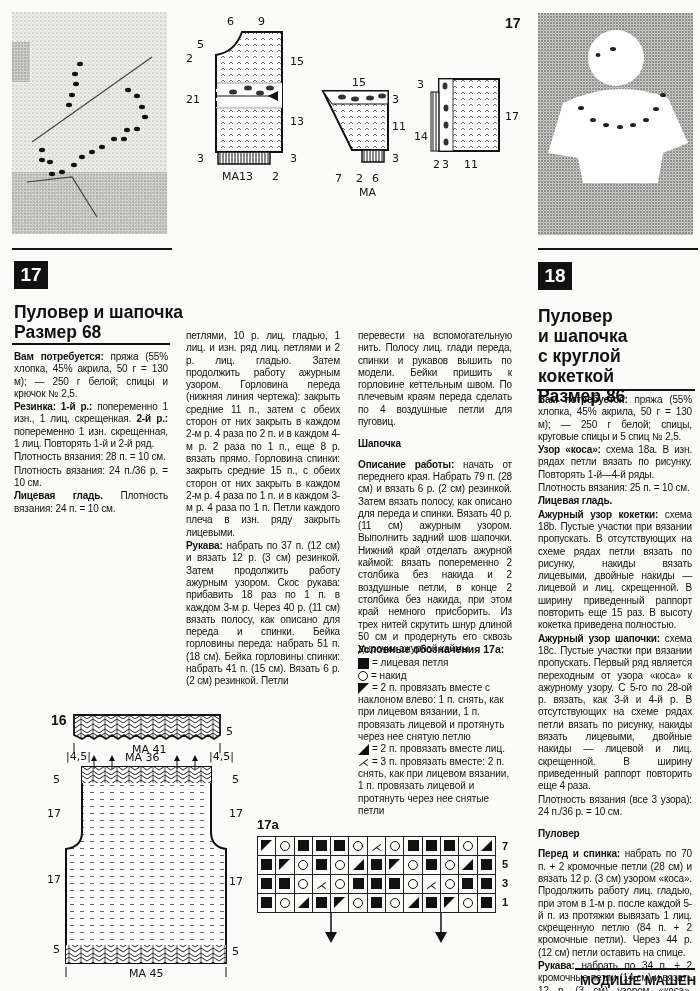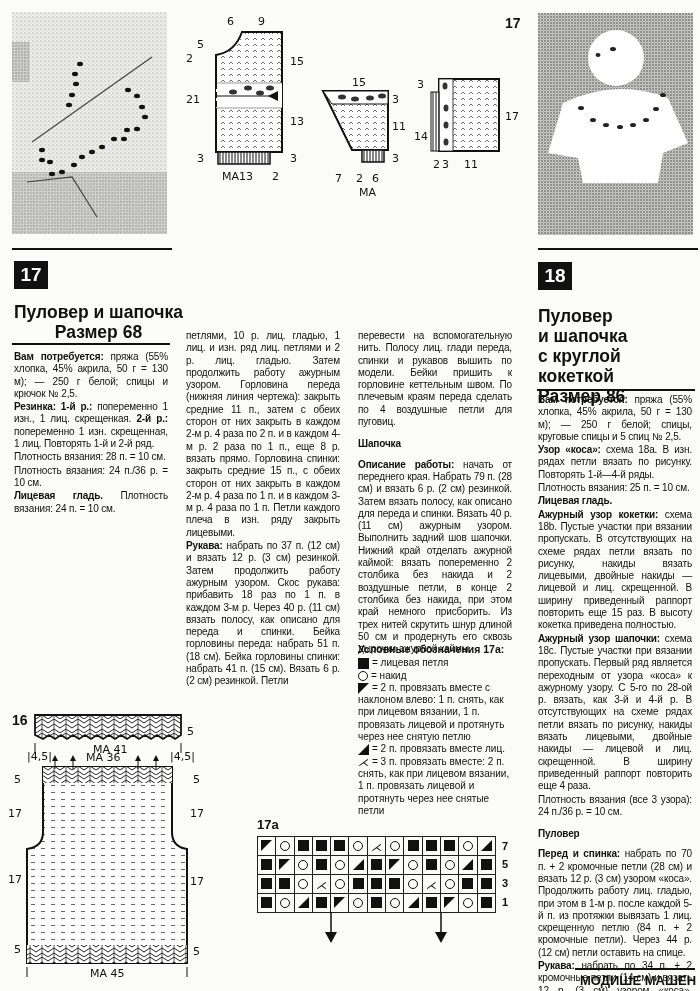--- a/index.html
+++ b/index.html
@@ -188,21 +188,21 @@
       <text class="dlabel" x="325" y="120">17</text>
       <text class="dlabel" x="253" y="168">2</text>
       <text class="dlabel" x="262" y="168">3</text>
       <text class="dlabel" x="284" y="168">11</text>
     </g>
   </svg>
 </div>
 <div class="pageno" style="left:505px; top:15px;">17</div>
 
 <div class="badge" style="left:14px; top:261px; width:34px; height:28px;">17</div>
-<div class="title" style="left:14px; top:302px;text-align:center;">
+<div class="title" style="left:14px; top:302px;">
   <div>Пуловер и шапочка</div>
   <div>Размер 68</div>
 </div>
 <div class="rule" style="left:12px; top:343px; width:158px;"></div>
 
 <div class="col" style="left:14px; top:351px; width:154px;">
   <p><b>Вам потребуется:</b><span> пряжа (55% хлопка, 45% акрила, 50 г = 130 м); — 250 г белой; спицы и крючок № 2,5.</span></p>
   <p><b>Резинка: 1-й р.:</b><span> попеременно 1 изн., 1 лиц. скрещенкая. </span><b>2-й р.:</b><span> попеременно 1 изн. скрещенная, 1 лиц. Повторять 1-й и 2-й ряд.</span></p>
   <p><span>Плотность вязания: 28 п. = 10 см.</span></p>
   <p><span>Плотность вязания: 24 п./36 р. = 10 см.</span></p>
@@ -302,21 +302,21 @@
   <g>
     <line x1="74" y1="0" x2="74" y2="22" stroke="#111" stroke-width="1.5"></line>
     <path d="M68 20 L80 20 L74 31 Z" fill="#111"></path>
   </g>
   <g>
     <line x1="184" y1="0" x2="184" y2="22" stroke="#111" stroke-width="1.5"></line>
     <path d="M178 20 L190 20 L184 31 Z" fill="#111"></path>
   </g>
 </svg>
 
-<div class="abs diagram" style="left:0px; top:705px; width:240px; height:280px;">
+<div class="abs diagram" style="left:0px; top:705px; width:240px; height:280px;padding-left:39px;">
   <svg width="240" height="280" viewBox="0 0 240 280">
     <defs>
       <pattern id="zig" width="12" height="14" patternUnits="userSpaceOnUse">
         <rect width="12" height="14" fill="#fff"></rect>
         <path d="M0 4 L6 0 L12 4 M0 9 L6 5 L12 9 M0 14 L6 10 L12 14" stroke="#222" stroke-width="1" fill="none"></path>
         <line x1="6" y1="0" x2="6" y2="14" stroke="#222" stroke-width="0.8"></line>
       </pattern>
       <pattern id="dashes" width="10" height="7" patternUnits="userSpaceOnUse">
         <rect width="10" height="7" fill="#fff"></rect>
         <line x1="1" y1="3.5" x2="5" y2="3.5" stroke="#666" stroke-width="1"></line>

